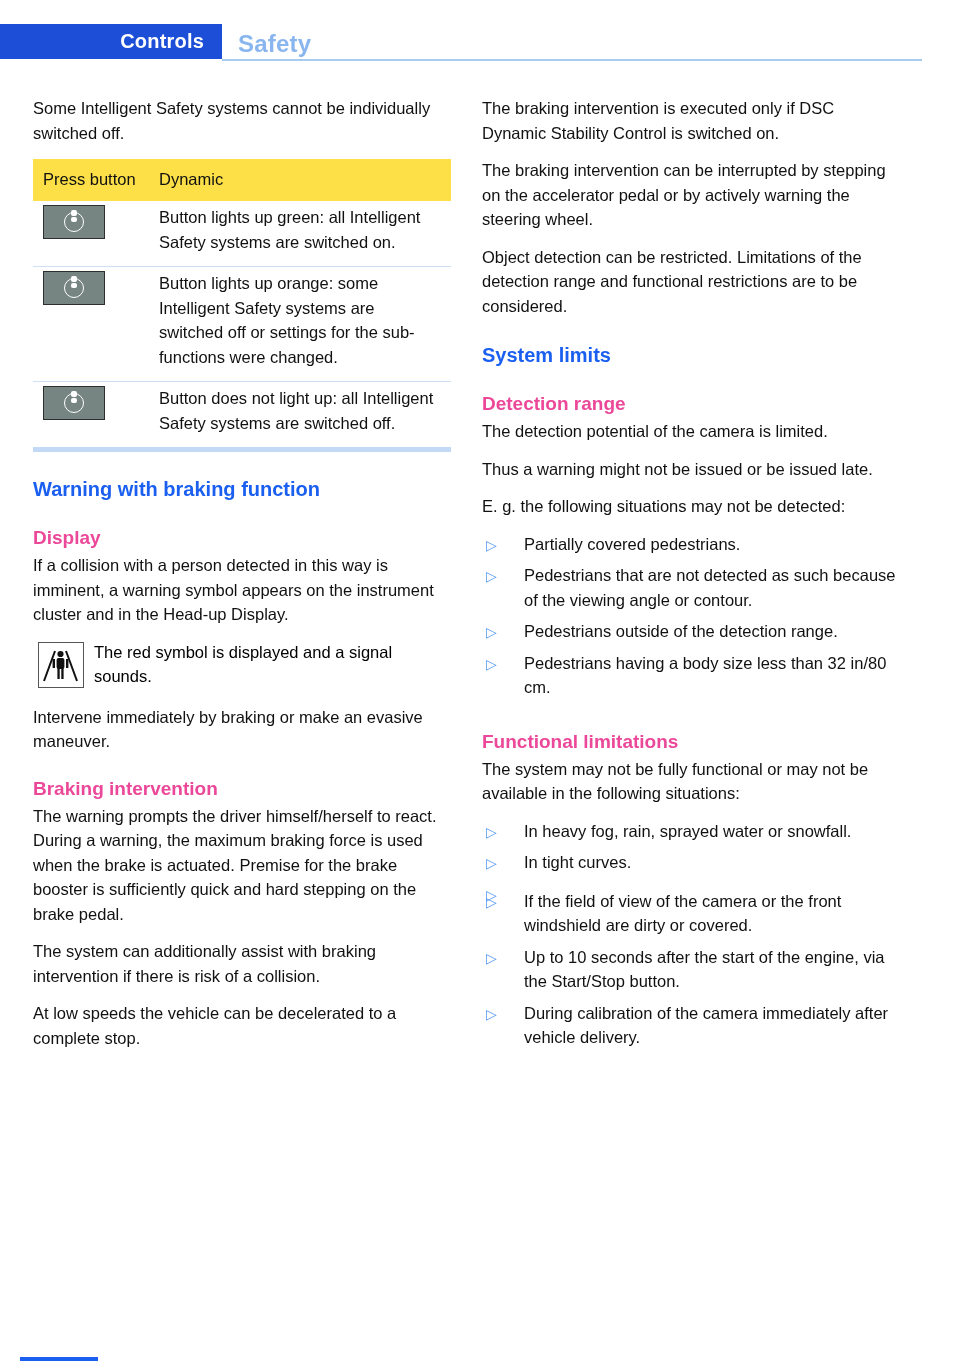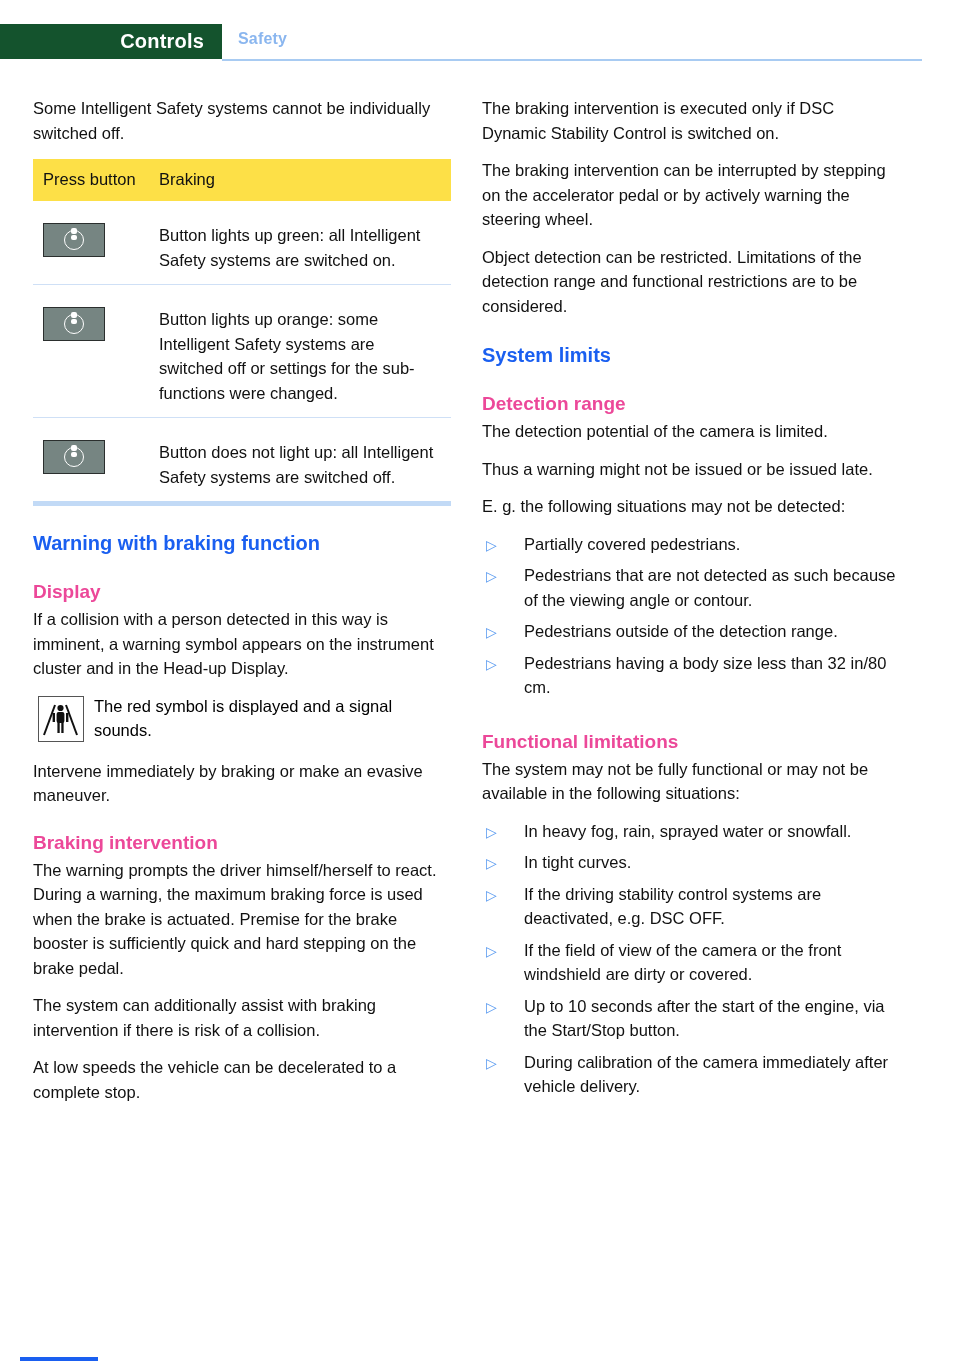--- a/index.html
+++ b/index.html
@@ -23,38 +23,38 @@
     left: 0;
     width: 960px;
     height: 60px;
   }
   .tab-active {
     position: absolute;
     left: 0;
     top: 24px;
     width: 222px;
     height: 35px;
-    background: #14532d;
+    background: #1d4ed8;
     box-sizing: border-box;
   }
   .tab-active-label {
     position: absolute;
     right: 18px;
     top: 6px;
     color: #ffffff;
     font-size: 20px;
     font-weight: bold;
     letter-spacing: 0.2px;
   }
   .tab-inactive-label {
     position: absolute;
     left: 238px;
     top: 30px;
     color: #8ab6ef;
-    font-size: 16px;
+    font-size: 24px;
     font-weight: bold;
     letter-spacing: 0.2px;
   }
   .header-rule {
     position: absolute;
     left: 222px;
     top: 59px;
     width: 700px;
     height: 2px;
     background: #a8cbf2;
@@ -148,21 +148,21 @@
     text-align: left;
     font-weight: normal;
     font-size: 16.5px;
     line-height: 24px;
     padding: 8px 10px 10px 10px;
     vertical-align: top;
     color: #111111;
   }
   .tbl th.c1 { width: 96px; }
   .tbl td {
-    padding: 22px 10px 12px 10px;
+    padding: 4px 10px 12px 10px;
     vertical-align: top;
     font-size: 16.5px;
     line-height: 24.5px;
     border-top: 1.5px solid #cfe0f6;
     color: #111111;
   }
   .tbl tr:first-child td { border-top: none; }
   .tbl td.c1 { width: 96px; }
   .tbl-bottom {
     width: 418px;
@@ -263,21 +263,21 @@
 
 <div class="col col-left">
 
   <p class="body">Some Intelligent Safety systems cannot be individually switched off.</p>
 
 
   <table class="tbl">
     <thead>
       <tr>
         <th class="c1">Press button</th>
-        <th>Braking</th>
+        <th>Dynamic</th>
       </tr>
     </thead>
     <tbody>
       <tr>
         <td class="c1">
           <span>
             <span class="btn-glyph">
               <span class="ring"></span>
               <span class="bar-top"></span>
               <span class="bar-bot"></span>
@@ -385,21 +385,20 @@
     <li>
       <span class="tri">▷</span>
       <span>In heavy fog, rain, sprayed water or snowfall.</span>
     </li>
     <li>
       <span class="tri">▷</span>
       <span>In tight curves.</span>
     </li>
     <li>
       <span class="tri">▷</span>
-      <span>If the driving stability control systems are deactivated, e.g. DSC OFF.</span>
     </li>
     <li>
       <span class="tri">▷</span>
       <span>If the field of view of the camera or the front windshield are dirty or covered.</span>
     </li>
     <li>
       <span class="tri">▷</span>
       <span>Up to 10 seconds after the start of the engine, via the Start/Stop button.</span>
     </li>
     <li>

